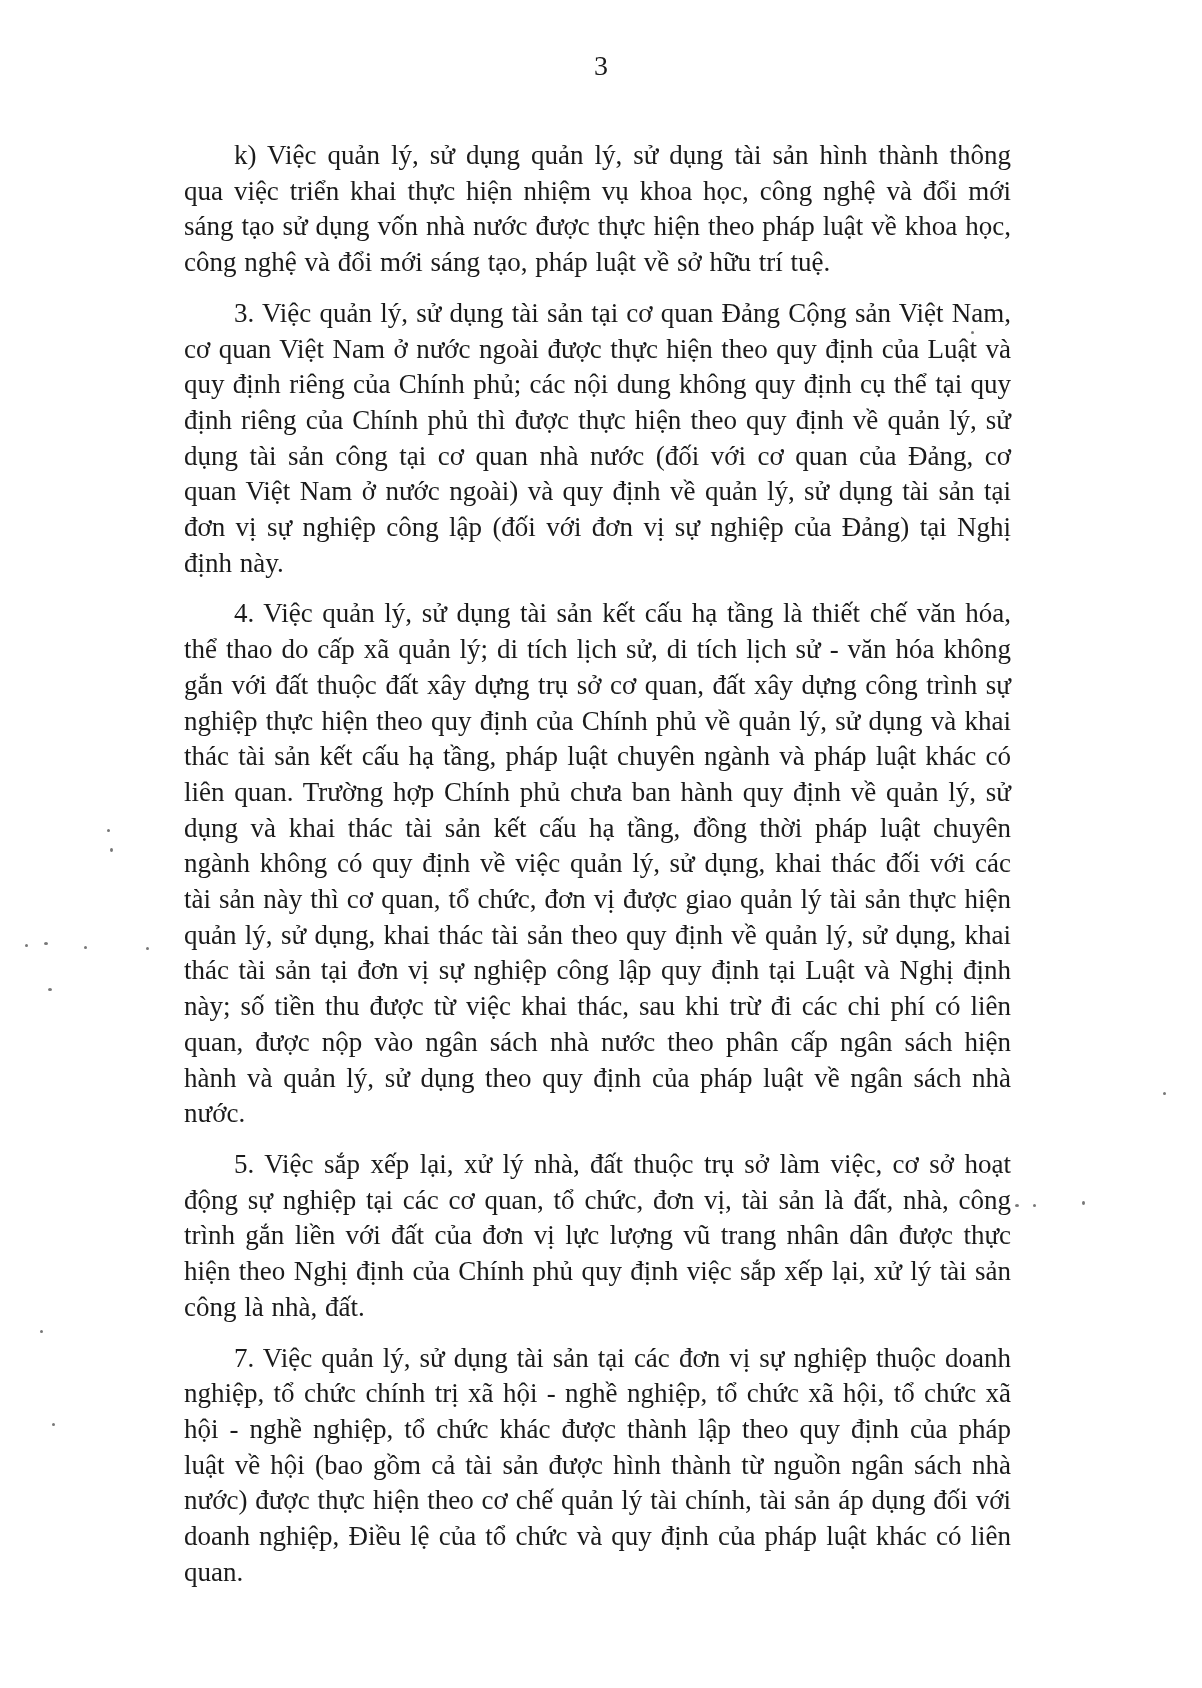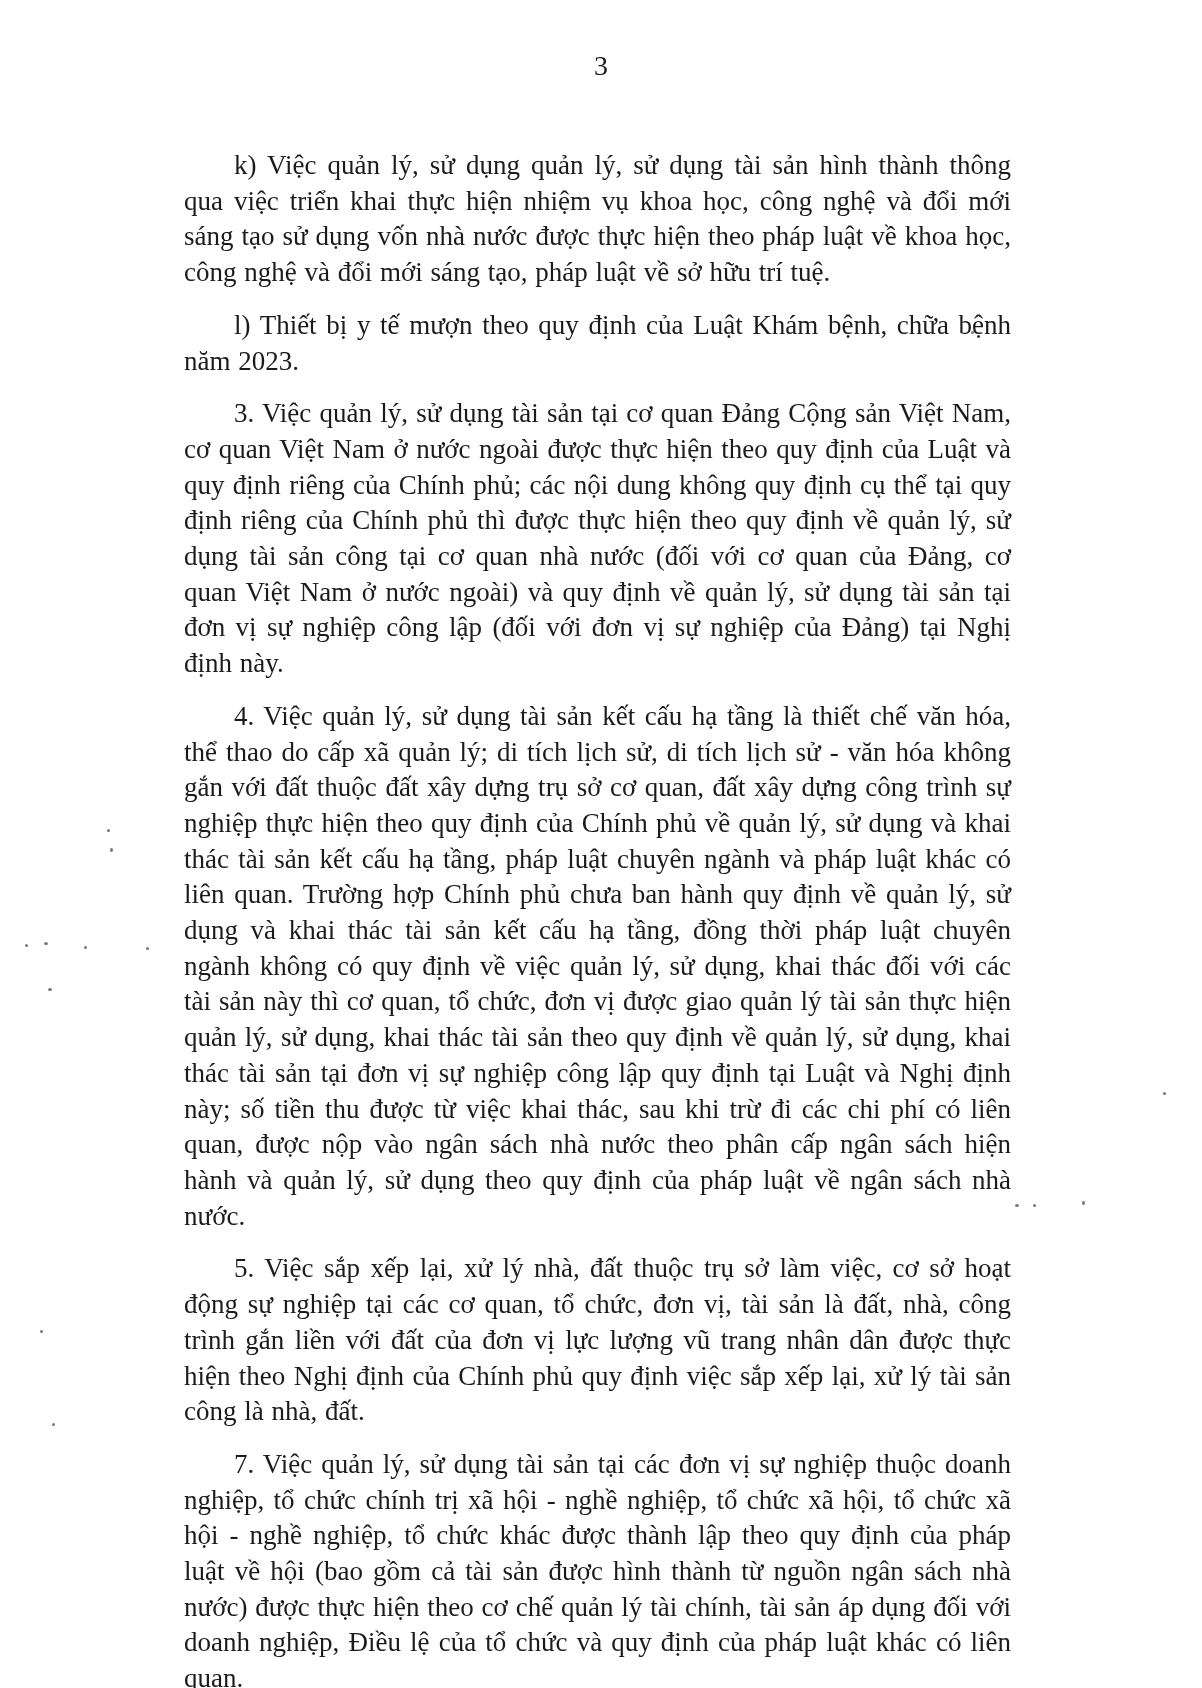--- a/index.html
+++ b/index.html
@@ -26,21 +26,21 @@
     line-height: 32px;
     color: #1a1a1a;
   }
   .doc-content {
     position: absolute;
     top: 131px;
     left: 184px;
     width: 827px;
   }
   .doc-content p {
-    margin: 17px 0 15px 0;
+    margin: 7px 0 15px 0;
     font-size: 27px;
     line-height: 35.7px;
     text-align: justify;
     text-indent: 50px;
     word-spacing: 1px;
     color: #1b1b1b;
   }
   
   .speck {
     position: absolute;
@@ -63,21 +63,20 @@
   .s13 { left: 52px;   top: 1423px; width: 3px; height: 3px; }
   .s14 { left: 971px;  top: 331px;  width: 3px; height: 3px; }
 </style>
 </head>
 <body>
 
 <div class="page-number">3</div>
 
 <div class="doc-content">
   <p>k) Việc quản lý, sử dụng quản lý, sử dụng tài sản hình thành thông qua việc triển khai thực hiện nhiệm vụ khoa học, công nghệ và đổi mới sáng tạo sử dụng vốn nhà nước được thực hiện theo pháp luật về khoa học, công nghệ và đổi mới sáng tạo, pháp luật về sở hữu trí tuệ.</p>
-  <p>l) Thiết bị y tế mượn theo quy định của Luật Khám bệnh, chữa bệnh năm 2023.</p>
   <p>3. Việc quản lý, sử dụng tài sản tại cơ quan Đảng Cộng sản Việt Nam, cơ quan Việt Nam ở nước ngoài được thực hiện theo quy định của Luật và quy định riêng của Chính phủ; các nội dung không quy định cụ thể tại quy định riêng của Chính phủ thì được thực hiện theo quy định về quản lý, sử dụng tài sản công tại cơ quan nhà nước (đối với cơ quan của Đảng, cơ quan Việt Nam ở nước ngoài) và quy định về quản lý, sử dụng tài sản tại đơn vị sự nghiệp công lập (đối với đơn vị sự nghiệp của Đảng) tại Nghị định này.</p>
   <p>4. Việc quản lý, sử dụng tài sản kết cấu hạ tầng là thiết chế văn hóa, thể thao do cấp xã quản lý; di tích lịch sử, di tích lịch sử - văn hóa không gắn với đất thuộc đất xây dựng trụ sở cơ quan, đất xây dựng công trình sự nghiệp thực hiện theo quy định của Chính phủ về quản lý, sử dụng và khai thác tài sản kết cấu hạ tầng, pháp luật chuyên ngành và pháp luật khác có liên quan. Trường hợp Chính phủ chưa ban hành quy định về quản lý, sử dụng và khai thác tài sản kết cấu hạ tầng, đồng thời pháp luật chuyên ngành không có quy định về việc quản lý, sử dụng, khai thác đối với các tài sản này thì cơ quan, tổ chức, đơn vị được giao quản lý tài sản thực hiện quản lý, sử dụng, khai thác tài sản theo quy định về quản lý, sử dụng, khai thác tài sản tại đơn vị sự nghiệp công lập quy định tại Luật và Nghị định này; số tiền thu được từ việc khai thác, sau khi trừ đi các chi phí có liên quan, được nộp vào ngân sách nhà nước theo phân cấp ngân sách hiện hành và quản lý, sử dụng theo quy định của pháp luật về ngân sách nhà nước.</p>
   <p>5. Việc sắp xếp lại, xử lý nhà, đất thuộc trụ sở làm việc, cơ sở hoạt động sự nghiệp tại các cơ quan, tổ chức, đơn vị, tài sản là đất, nhà, công trình gắn liền với đất của đơn vị lực lượng vũ trang nhân dân được thực hiện theo Nghị định của Chính phủ quy định việc sắp xếp lại, xử lý tài sản công là nhà, đất.</p>
   <p>7. Việc quản lý, sử dụng tài sản tại các đơn vị sự nghiệp thuộc doanh nghiệp, tổ chức chính trị xã hội - nghề nghiệp, tổ chức xã hội, tổ chức xã hội - nghề nghiệp, tổ chức khác được thành lập theo quy định của pháp luật về hội (bao gồm cả tài sản được hình thành từ nguồn ngân sách nhà nước) được thực hiện theo cơ chế quản lý tài chính, tài sản áp dụng đối với doanh nghiệp, Điều lệ của tổ chức và quy định của pháp luật khác có liên quan.</p>
 </div>
 
 <div class="speck s1"></div>
 <div class="speck s2"></div>
 <div class="speck s3"></div>
 <div class="speck s4"></div>

